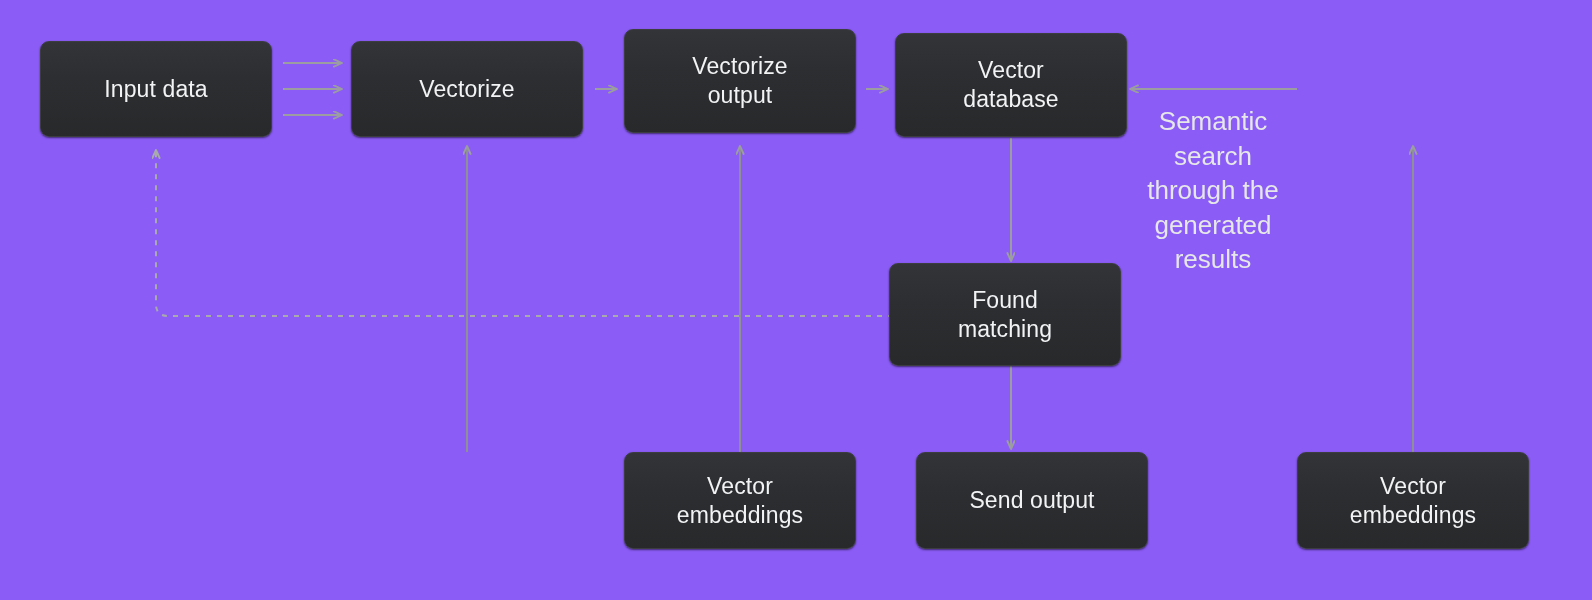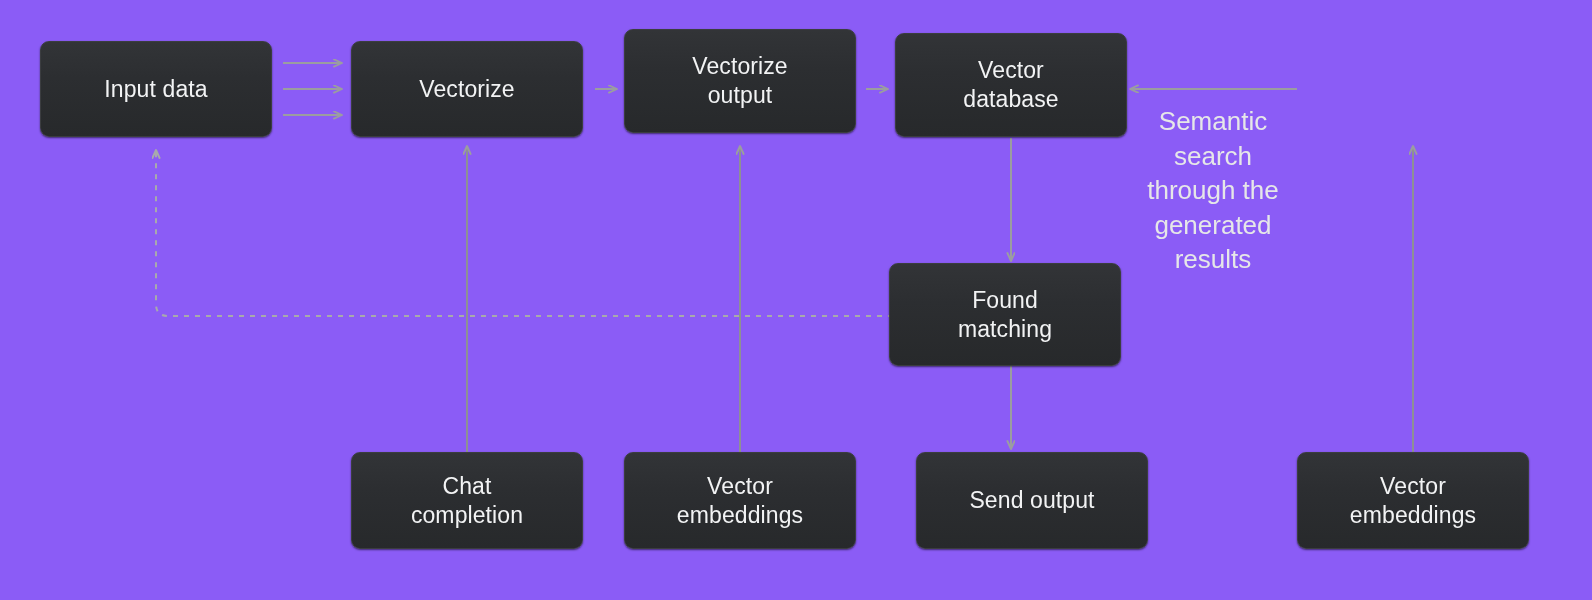--- a/index.html
+++ b/index.html
@@ -124,24 +124,20 @@
 through the
 generated
 results</div>
 
 
   <div class="node" style="left:889px; top:263px; width:232px; height:103px;">
     <span>Found
 matching</span>
   </div>
 
-  <div class="node" style="left:351px; top:452px; width:232px; height:97px;">
-    <span>Chat
-completion</span>
-  </div>
 
   <div class="node" style="left:624px; top:452px; width:232px; height:97px;">
     <span>Vector
 embeddings</span>
   </div>
 
   <div class="node" style="left:895px; top:452px; width:232px; height:97px;margin-left:21px;">
     <span>Send output</span>
   </div>
 

